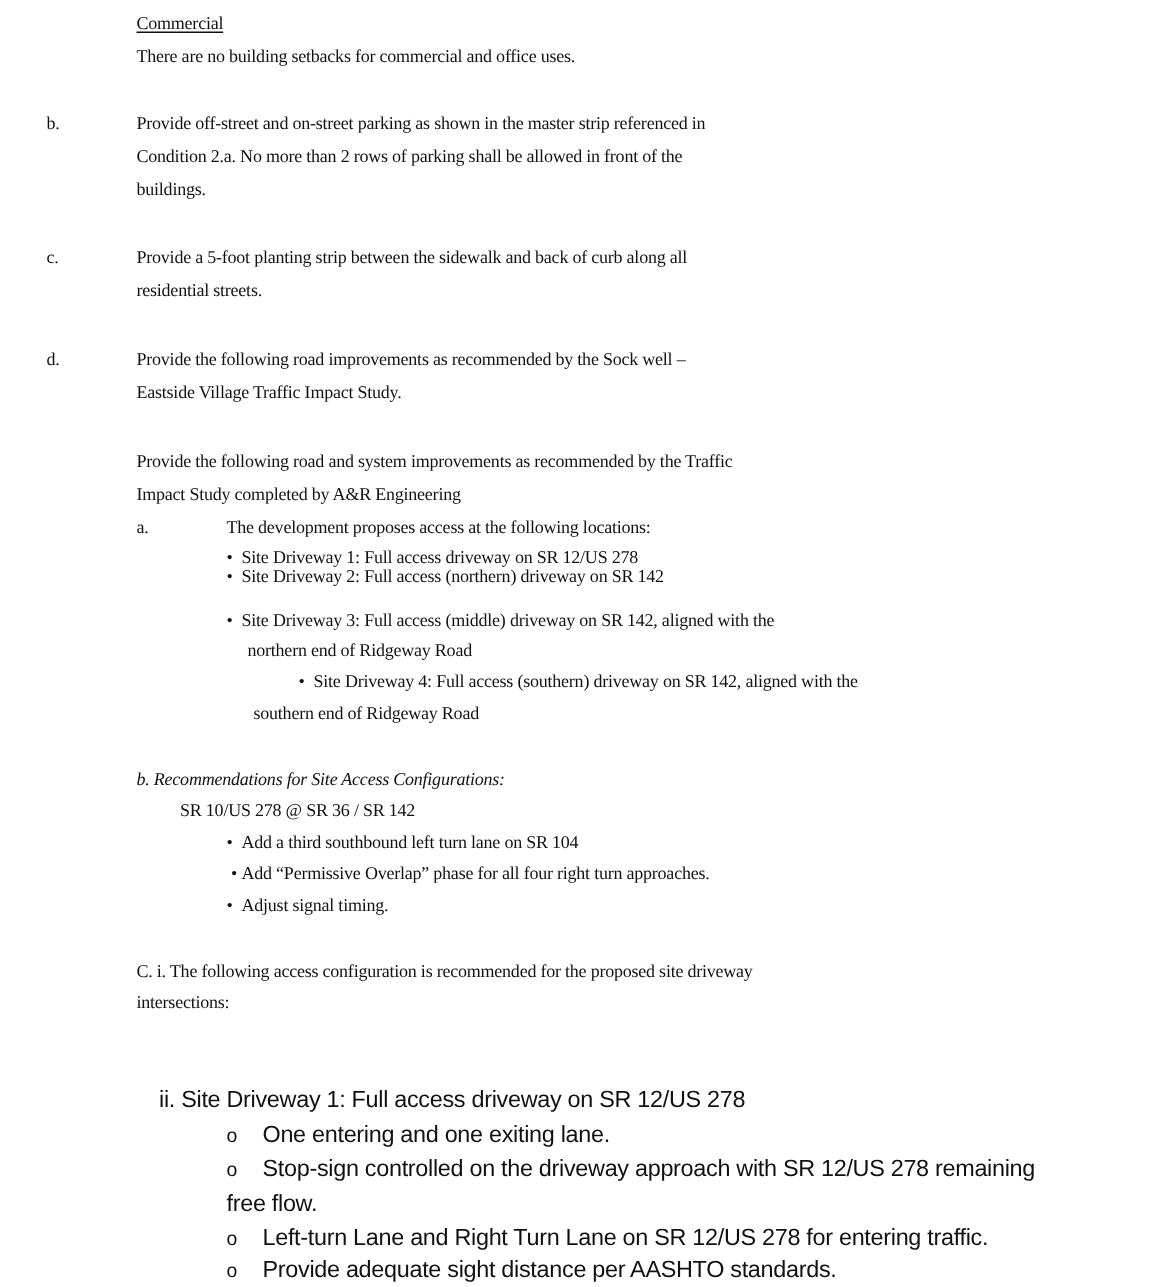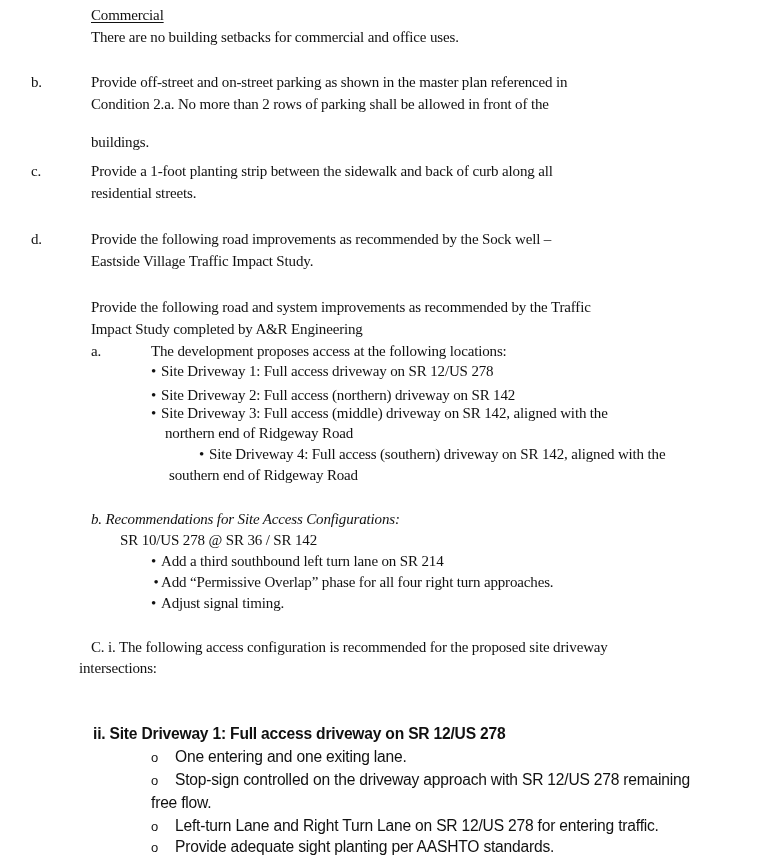--- a/index.html
+++ b/index.html
@@ -4,87 +4,87 @@
 <style>
   html, body { margin: 0; padding: 0; background: #ffffff; }
   body {
     width: 768px; height: 858px; position: relative; overflow: hidden;
     color: #111111;
     font-family: "Liberation Serif", "DejaVu Serif", serif;
     font-size: 17px;
     line-height: 22px;
   }
   .abs { position: absolute; white-space: nowrap; }
-  .serif { font-family: "Liberation Serif", "DejaVu Serif", serif; font-size: 15px; letter-spacing: -0.15px; }
+  .serif { font-family: "Liberation Serif", "DejaVu Serif", serif; font-size: 12px; letter-spacing: -0.15px; }
   .sans { font-family: "Liberation Sans", "DejaVu Sans", sans-serif; font-size: 15.6px; letter-spacing: -0.2px; }
   .u { text-decoration: underline; text-underline-offset: 2px; }
   .bullet { display: inline-block; width: 10px; }
   .obullet { display: inline-block; width: 24px; font-size: 13px; }
 </style>
 </head>
 <body>
 
 <div class="abs serif u" style="left:91px; top:4px;">Commercial</div>
 <div class="abs serif" style="left:91px; top:26px;">There are no building setbacks for commercial and office uses.</div>
 
 <div class="abs serif" style="left:31px; top:71px;">b.</div>
-<div class="abs serif" style="left:91px; top:71px;">Provide off-street and on-street parking as shown in the master plan referenced in</div>
+<div class="abs serif" style="left:91px; top:71px;">Provide off-street and on-street parking as shown in the master strip referenced in</div>
 <div class="abs serif" style="left:91px; top:93px;">Condition 2.a. No more than 2 rows of parking shall be allowed in front of the</div>
-<div class="abs serif" style="left:91px; top:115px;margin-top:16px;">buildings.</div>
+<div class="abs serif" style="left:91px; top:115px;">buildings.</div>
 
 <div class="abs serif" style="left:31px; top:160px;">c.</div>
-<div class="abs serif" style="left:91px; top:160px;">Provide a 1-foot planting strip between the sidewalk and back of curb along all</div>
+<div class="abs serif" style="left:91px; top:160px;">Provide a 5-foot planting strip between the sidewalk and back of curb along all</div>
 <div class="abs serif" style="left:91px; top:182px;">residential streets.</div>
 
 <div class="abs serif" style="left:31px; top:228px;">d.</div>
 <div class="abs serif" style="left:91px; top:228px;">Provide the following road improvements as recommended by the Sock well –</div>
 <div class="abs serif" style="left:91px; top:250px;">Eastside Village Traffic Impact Study.</div>
 
 <div class="abs serif" style="left:91px; top:296px;">Provide the following road and system improvements as recommended by the Traffic</div>
 <div class="abs serif" style="left:91px; top:318px;">Impact Study completed by A&amp;R Engineering</div>
 
 <div class="abs serif" style="left:91px; top:340px;">a.</div>
 <div class="abs serif" style="left:151px; top:340px;">The development proposes access at the following locations:</div>
 
 <div class="abs serif" style="left:151px; top:360px;">
   <span class="bullet">•</span><span>Site Driveway 1: Full access driveway on SR 12/US 278</span>
 </div>
-<div class="abs serif" style="left:151px; top:384px;">
+<div class="abs serif" style="left:151px; top:373px;">
   <span class="bullet">•</span><span>Site Driveway 2: Full access (northern) driveway on SR 142</span>
 </div>
 <div class="abs serif" style="left:151px; top:402px;">
   <span class="bullet">•</span><span>Site Driveway 3: Full access (middle) driveway on SR 142, aligned with the</span>
 </div>
 <div class="abs serif" style="left:165px; top:422px;">northern end of Ridgeway Road</div>
 <div class="abs serif" style="left:151px; top:443px;margin-left:48px;">
   <span class="bullet">•</span><span>Site Driveway 4: Full access (southern) driveway on SR 142, aligned with the</span>
 </div>
 <div class="abs serif" style="left:169px; top:464px;">southern end of Ridgeway Road</div>
 
 <div class="abs serif" style="left:91px; top:508px;font-style:italic;">b. Recommendations for Site Access Configurations:</div>
 <div class="abs serif" style="left:120px; top:529px;">SR 10/US 278 @ SR 36 / SR 142</div>
 <div class="abs serif" style="left:151px; top:550px;">
-  <span class="bullet">•</span><span>Add a third southbound left turn lane on SR 214</span>
+  <span class="bullet">•</span><span>Add a third southbound left turn lane on SR 104</span>
 </div>
 <div class="abs serif" style="left:151px; top:571px;text-align:center;">
   <span class="bullet">•</span><span>Add “Permissive Overlap” phase for all four right turn approaches.</span>
 </div>
 <div class="abs serif" style="left:151px; top:592px;">
   <span class="bullet">•</span><span>Adjust signal timing.</span>
 </div>
 
 <div class="abs serif" style="left:91px; top:636px;">C. i. The following access configuration is recommended for the proposed site driveway</div>
-<div class="abs serif" style="left:79px; top:657px;">intersections:</div>
+<div class="abs serif" style="left:91px; top:657px;">intersections:</div>
 
-<div class="abs sans" style="left:93px; top:723px;font-weight:bold;">ii. Site Driveway 1: Full access driveway on SR 12/US 278</div>
+<div class="abs sans" style="left:106px; top:723px;">ii. Site Driveway 1: Full access driveway on SR 12/US 278</div>
 <div class="abs sans" style="left:151px; top:746px;">
   <span class="obullet">o</span><span>One entering and one exiting lane.</span>
 </div>
 <div class="abs sans" style="left:151px; top:769px;">
   <span class="obullet">o</span><span>Stop-sign controlled on the driveway approach with SR 12/US 278 remaining</span>
 </div>
 <div class="abs sans" style="left:151px; top:792px;">free flow.</div>
 <div class="abs sans" style="left:151px; top:815px;">
   <span class="obullet">o</span><span>Left-turn Lane and Right Turn Lane on SR 12/US 278 for entering traffic.</span>
 </div>
 <div class="abs sans" style="left:151px; top:836px;">
-  <span class="obullet">o</span><span>Provide adequate sight planting per AASHTO standards.</span>
+  <span class="obullet">o</span><span>Provide adequate sight distance per AASHTO standards.</span>
 </div>
 
 </body></html>

